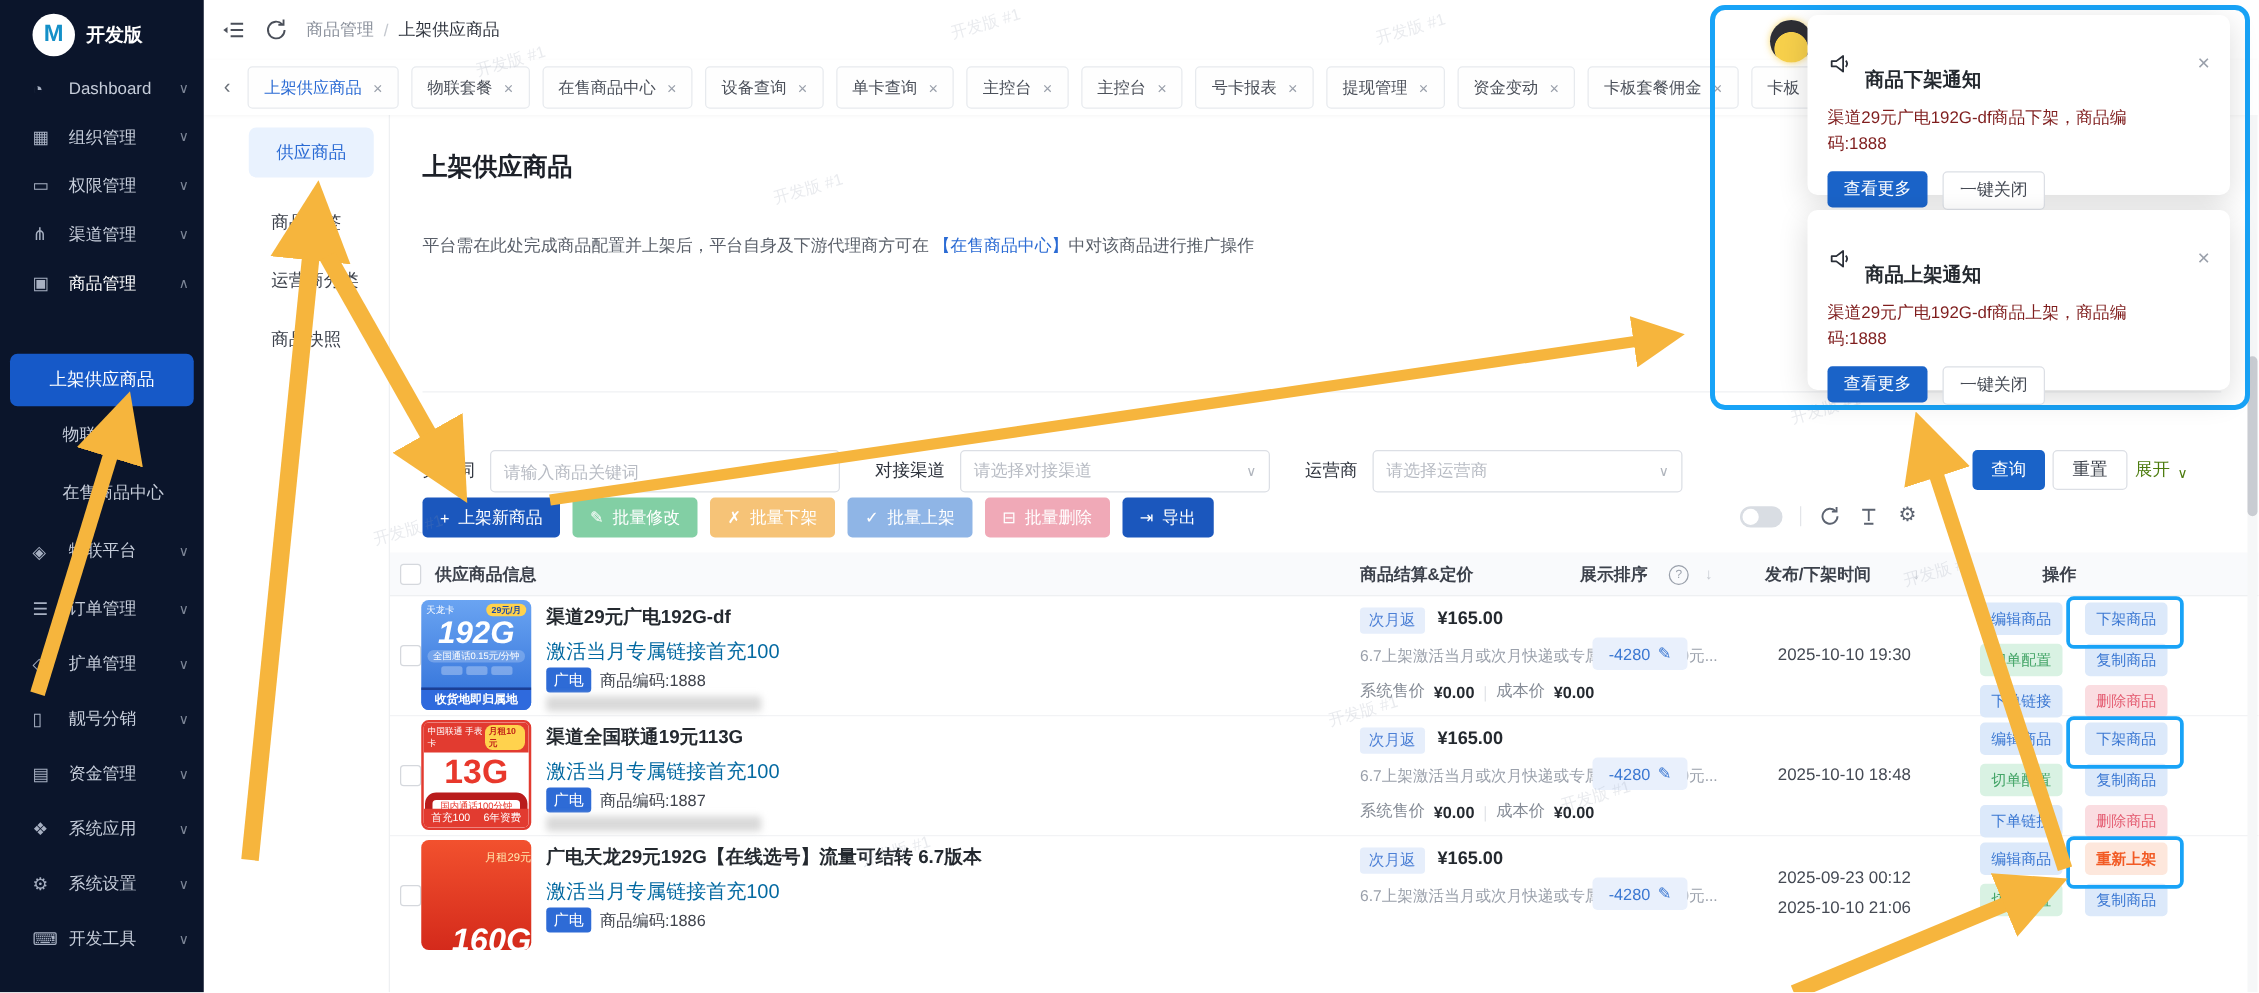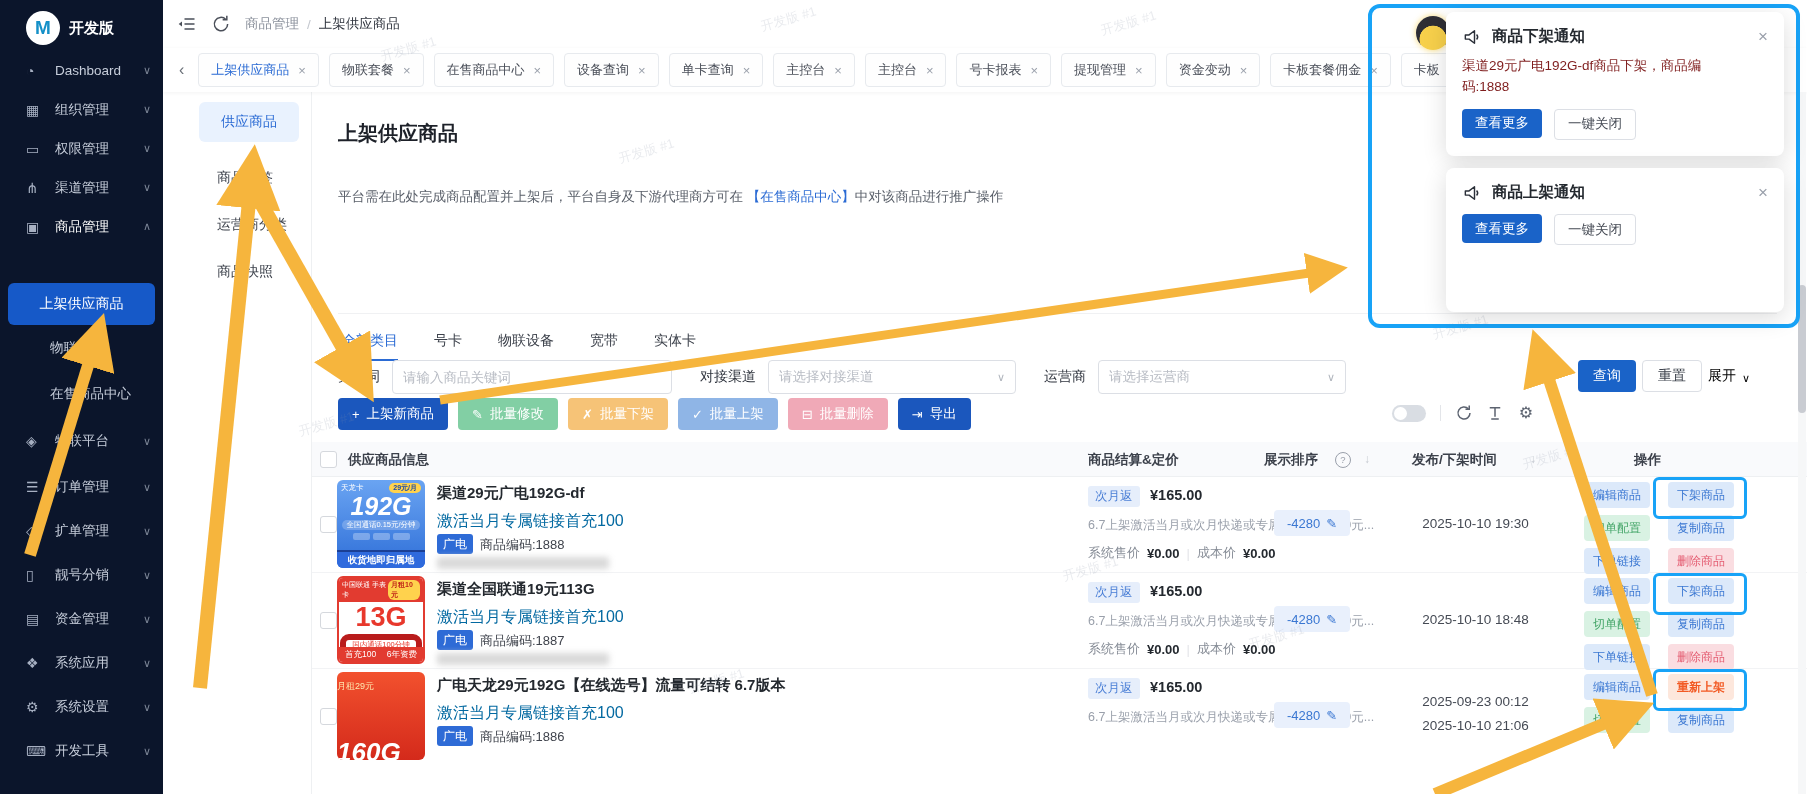--- a/index.html
+++ b/index.html
@@ -55,21 +55,21 @@
   .f-input{width:258px;height:32px;border:1px solid #dcdfe5;border-radius:4px;padding:0 10px;font-size:13.5px;
            color:#a16207;outline:none;font-family:inherit;}
   .f-input::placeholder{color:#b8bcc4;}
   .fsel{width:226px;height:32px;border:1px solid #dcdfe5;border-radius:4px;display:flex;align-items:center;
         justify-content:space-between;padding:0 10px;font-size:13.5px;color:#b8bcc4;cursor:pointer;background:#fff;}
   .fsel .a{color:#b0b5bd;font-size:11px;}
   .btn{height:32px;border-radius:4px;display:inline-flex;align-items:center;justify-content:center;font-size:14px;
        cursor:pointer;padding:0 15px;box-sizing:border-box;}
   .bprim{background:#1a63c8;color:#fff;}
   .bdef{background:#fff;border:1px solid #dcdfe5;color:#3c414b;}
-  .blink{color:#000000;font-size:14px;display:inline-flex;gap:6px;align-items:flex-end;cursor:pointer;}
+  .blink{color:#4d7c0f;font-size:14px;display:inline-flex;gap:6px;align-items:flex-end;cursor:pointer;}
   
   .trowb{position:absolute;left:26px;top:306px;display:flex;gap:10px;}
   .tbtn{height:32px;border-radius:4px;color:#fff;font-size:13.5px;display:flex;align-items:center;gap:7px;
         padding:0 14px;cursor:pointer;white-space:nowrap;}
   .tbtn .ig{font-size:13px;}
   .vctl{position:absolute;top:312px;display:flex;align-items:center;}
   .switch{width:34px;height:17px;border-radius:9px;background:#d9dde3;position:relative;cursor:pointer;}
   .switch .knob{position:absolute;left:2px;top:2px;width:13px;height:13px;border-radius:50%;background:#fff;}
   .vsep{width:1px;height:16px;background:#e3e5e9;margin:0 14px;}
   .vicon{width:18px;height:18px;margin-right:13px;cursor:pointer;color:#5c6370;font-size:16px;line-height:18px;text-align:center;}
@@ -111,33 +111,33 @@
   .c1chips span{width:17px;height:7px;background:rgba(255,255,255,.3);border-radius:2px;}
   .c1foot{position:absolute;bottom:0;left:0;right:0;height:16px;background:#2f6add;border-top:2px solid #1b3f94;
           font-size:9.5px;font-weight:bold;text-align:center;line-height:15px;}
   .card2{background:#fff;border:2px solid #e23b30;box-sizing:border-box;color:#e8382c;}
   .c2top{display:flex;justify-content:space-between;align-items:center;background:#e23b30;color:#fff;font-size:7px;padding:2px 3px;}
   .c2badge{background:#ffd24d;color:#c02318;border-radius:6px;padding:0 3px;font-weight:bold;font-size:7px;}
   .c2big{text-align:center;font-size:27px;font-weight:bold;line-height:1.15;}
   .c2oval{margin:1px auto 0;width:fit-content;border:6px solid #b91c1c;border-radius:9px;padding:0 6px;font-size:7.5px;}
   .c2foot{position:absolute;bottom:0;left:0;right:0;height:15px;background:#e23b30;color:#fff;font-size:8.5px;
           display:flex;justify-content:space-between;align-items:center;padding:0 6px;}
-  .card3{background:linear-gradient(180deg,#f2512e,#d42a1b);color:#fff;text-align:left;}
+  .card3{background:linear-gradient(180deg,#f2512e,#d42a1b);color:#fff;text-align:right;}
   .c3top{font-size:9px;color:#ffe9b0;margin-top:8px;}
   .c3big{font-size:26px;font-weight:bold;font-style:italic;line-height:1.2;margin-top:44px;}
   .c3sub{font-size:13px;font-weight:bold;color:#ffd24d;}
   
   .hlbox{position:absolute;border:3px solid #18a3f7;border-radius:6px;z-index:25;pointer-events:none;}
   .hlpanel{position:absolute;left:1368px;top:4px;width:424px;height:316px;border:4px solid #18a3f7;border-radius:12px;z-index:30;pointer-events:none;}
   .avatar{position:absolute;left:1416px;top:16px;width:34px;height:34px;border-radius:50%;z-index:31;cursor:pointer;
           background:radial-gradient(circle at 50% 68%,#f7d04b 0 46%,#2e2e34 48%);box-shadow:0 0 6px rgba(247,208,75,.8);}
   .ncard{position:absolute;left:1446px;width:338px;height:144px;background:#fff;border-radius:8px;z-index:32;
          box-shadow:0 6px 24px rgba(0,0,0,.14);padding:14px 16px;box-sizing:border-box;}
   .nhead{display:flex;align-items:center;gap:10px;}
-  .ntitle{font-size:15.5px;font-weight:bold;color:#24292f;flex:1;}
+  .ntitle{font-size:15.5px;font-weight:bold;color:#24292f;flex:1;margin-top:28px;}
   .nclose{color:#9aa0ab;font-size:17px;cursor:pointer;}
   .nbody{margin-top:9px;font-size:13.5px;color:#7f1d1d;line-height:1.55;padding-right:34px;}
   .nbtns{margin-top:11px;display:flex;gap:12px;}
   .nbp{height:29px;padding:0 13px;background:#1a63c8;color:#fff;border-radius:4px;font-size:13.5px;
        display:flex;align-items:center;cursor:pointer;}
   .nbs{height:29px;padding:0 13px;border:1px solid #dcdfe5;color:#454a54;border-radius:4px;font-size:13.5px;
        display:flex;align-items:center;cursor:pointer;background:#fff;}
   
   .wm{position:absolute;font-size:13px;color:#8a93a6;opacity:.18;transform:rotate(-16deg);z-index:20;
       pointer-events:none;white-space:nowrap;}
@@ -300,27 +300,20 @@
   </div>
 
   <div class="panel">
     <div class="ptitle">上架供应商品</div>
     <div class="pdesc">
       <span>平台需在此处完成商品配置并上架后，平台自身及下游代理商方可在 </span><span class="lk">【在售商品中心】</span><span>中对该商品进行推广操作</span>
     </div>
 
     <div class="sline"></div>
 
-    <div class="ctabs">
-      <div class="ctab active">全部类目</div>
-      <div class="ctab">号卡</div>
-      <div class="ctab">物联设备</div>
-      <div class="ctab">宽带</div>
-      <div class="ctab">实体卡</div>
-    </div>
 
     <div class="frow">
       <span class="flab">关键词</span>
       <input class="f-input" placeholder="请输入商品关键词" style="">
       <span class="flab" style="margin-left:16px;">对接渠道</span>
       <div class="fsel">
         <span>请选择对接渠道</span>
         <span class="a">∨</span>
       </div>
       <span class="flab" style="margin-left:16px;">运营商</span>
@@ -544,20 +537,21 @@
 
   <div class="ncard" style="top:168px;">
     <div class="nhead">
       <svg width="20" height="20" viewBox="0 0 24 24">
         <path d="M4 9.5h4.5L15 4.5v15l-6.5-5H4z" fill="none" stroke="#2a2f38" stroke-width="1.7" stroke-linejoin="round"></path>
         <path d="M17.5 9a4.5 4.5 0 0 1 0 6" fill="none" stroke="#2a2f38" stroke-width="1.7"></path>
       </svg>
       <span class="ntitle">商品上架通知</span>
       <span class="nclose">×</span>
     </div>
+    <div class="nbody">渠道29元广电192G-df商品上架，商品编码:1888</div>
     <div class="nbtns">
       <div class="nbp">查看更多</div>
       <div class="nbs">一键关闭</div>
     </div>
   </div>
 
   <svg class="arrows" width="1807" height="794" viewBox="0 0 1807 794">
     <defs>
       <marker id="ah" markerWidth="4.6" markerHeight="4.6" refX="2.6" refY="2.3" orient="auto">
         <path d="M0,0 L4.6,2.3 L0,4.6 z" fill="#f6b53d"></path>

